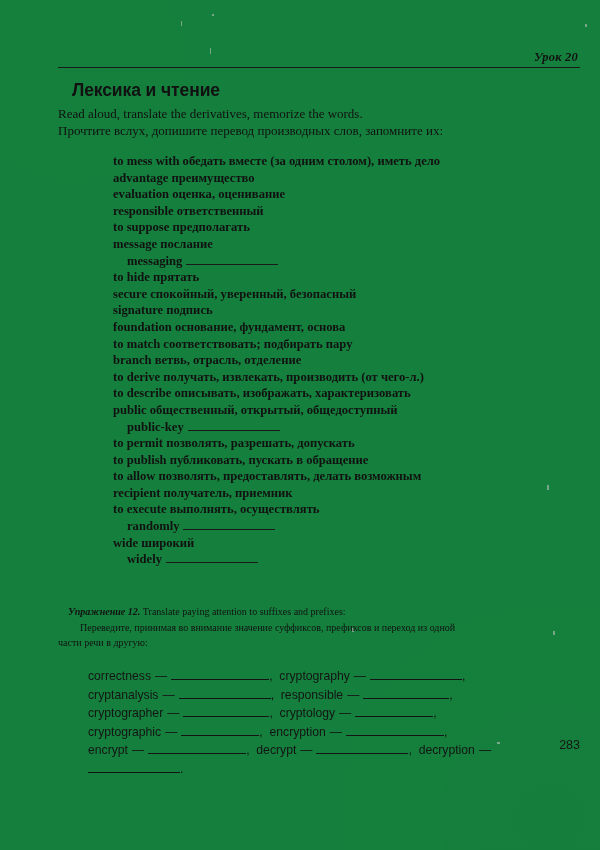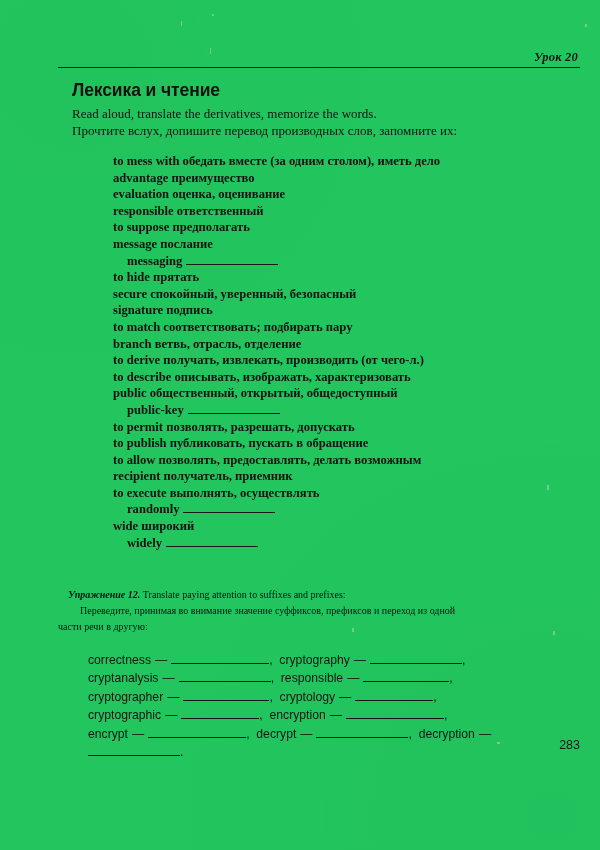--- a/index.html
+++ b/index.html
@@ -13,21 +13,21 @@
     font-family: "Liberation Serif", serif;
     color: #111111;
     overflow: hidden;
     position: relative;
   }
   .page {
     position: absolute;
     top: 0; left: 0;
     width: 600px;
     height: 850px;
-    background: #22c55e;
+    background: #15803d;
   }
   
   .scan-noise {
     position: absolute;
     inset: 0;
     pointer-events: none;
     background:
       radial-gradient(circle at 12% 8%, rgba(0,0,0,0.012), rgba(0,0,0,0) 40%),
       radial-gradient(circle at 92% 96%, rgba(0,0,0,0.015), rgba(0,0,0,0) 45%);
   }
@@ -64,21 +64,20 @@
   
   .section-title {
     font-family: "Liberation Sans", sans-serif;
     font-weight: bold;
     font-size: 17.5px;
     margin: 0 0 5px 14px;
     letter-spacing: -.1px;
   }
 
   .intro {
-    margin-left: 14px;
     font-size: 13px;
     line-height: 16.5px;
   }
   .intro div { white-space: nowrap; }
 
   
   .vocab {
     margin: 14px 0 0 55px;
     font-size: 12.6px;
     line-height: 16.6px;
@@ -189,20 +188,21 @@
         <div class="row"><span class="term">to mess with</span><span class="gloss"> обедать вместе (за одним столом), иметь дело</span></div>
         <div class="row"><span class="term">advantage</span><span class="gloss"> преимущество</span></div>
         <div class="row"><span class="term">evaluation</span><span class="gloss"> оценка, оценивание</span></div>
         <div class="row"><span class="term">responsible</span><span class="gloss"> ответственный</span></div>
         <div class="row"><span class="term">to suppose</span><span class="gloss"> предполагать</span></div>
         <div class="row"><span class="term">message</span><span class="gloss"> послание</span></div>
         <div class="row sub"><span class="term">messaging</span><span class="blank w1"></span></div>
         <div class="row"><span class="term">to hide</span><span class="gloss"> прятать</span></div>
         <div class="row"><span class="term">secure</span><span class="gloss"> спокойный, уверенный, безопасный</span></div>
         <div class="row"><span class="term">signature</span><span class="gloss"> подпись</span></div>
+        <div class="row"><span class="term">foundation</span><span class="gloss"> основание, фундамент, основа</span></div>
         <div class="row"><span class="term">to match</span><span class="gloss"> соответствовать; подбирать пару</span></div>
         <div class="row"><span class="term">branch</span><span class="gloss"> ветвь, отрасль, отделение</span></div>
         <div class="row"><span class="term">to derive</span><span class="gloss"> получать, извлекать, производить (от чего-л.)</span></div>
         <div class="row"><span class="term">to describe</span><span class="gloss"> описывать, изображать, характеризовать</span></div>
         <div class="row"><span class="term">public</span><span class="gloss"> общественный, открытый, общедоступный</span></div>
         <div class="row sub"><span class="term">public-key</span><span class="blank w1"></span></div>
         <div class="row"><span class="term">to permit</span><span class="gloss"> позволять, разрешать, допускать</span></div>
         <div class="row"><span class="term">to publish</span><span class="gloss"> публиковать, пускать в обращение</span></div>
         <div class="row"><span class="term">to allow</span><span class="gloss"> позволять, предоставлять, делать возможным</span></div>
         <div class="row"><span class="term">recipient</span><span class="gloss"> получатель, приемник</span></div>

